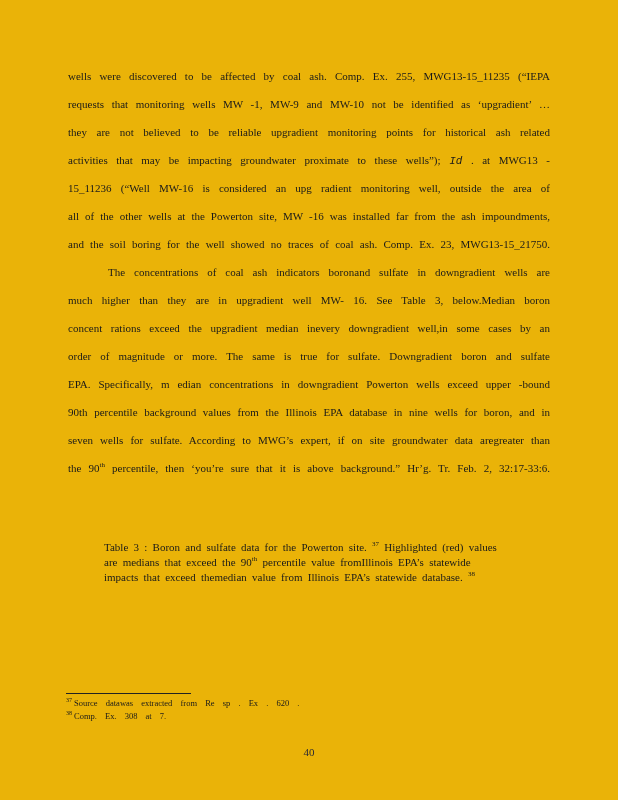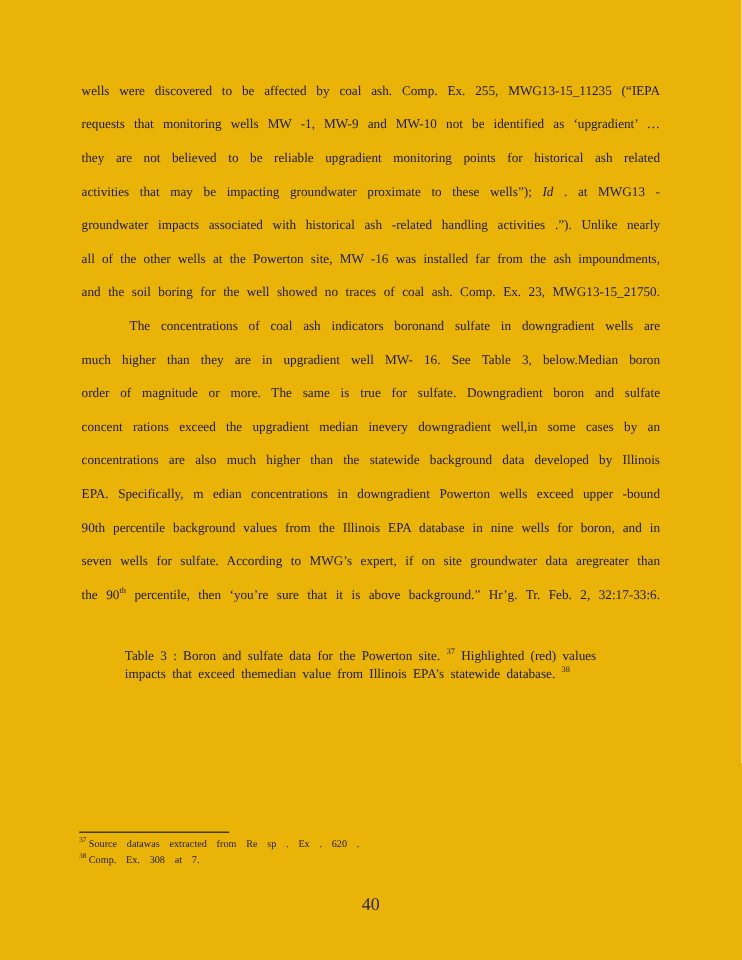--- a/index.html
+++ b/index.html
@@ -31,21 +31,21 @@
     white-space: nowrap;
   }
   .line.indent {
     padding-left: 40px;
   }
   .sup {
     vertical-align: super;
     font-size: 7px;
     line-height: 0;
   }
-  .seg-i { font-style: italic; }
+  .seg-i { font-style: italic; font-family: Liberation Mono, monospace; }
   .seg-b { font-weight: normal; }
   .caption {
     position: absolute;
     left: 104px;
     top: 540px;
     width: 460px;
   }
   .cap-line {
     font-size: 11px;
     line-height: 15.2px;
@@ -77,48 +77,48 @@
     font-size: 6px;
     line-height: 0;
     margin-right: 2px;
   }
   .page-number {
     position: absolute;
     left: 0;
     top: 746px;
     width: 618px;
     text-align: center;
-    font-size: 15px;
+    font-size: 11px;
     color: #2a2a33;
   }
 </style>
 </head>
 <body>
 
 <div class="page">
   <div class="body-text">
       <div class="line"><span>wells were discovered to be affected by coal ash. Comp. Ex. 255, MWG13-15_11235 (“IEPA</span></div>
       <div class="line"><span>requests that monitoring wells MW -1, MW-9 and MW-10 not be identified as ‘upgradient’ …</span></div>
       <div class="line"><span>they are not believed to be reliable upgradient monitoring points for historical ash related</span></div>
       <div class="line"><span>activities that may be impacting groundwater proximate to these wells”); </span><span class="seg-i">Id</span><span> . at MWG13 -</span></div>
-      <div class="line"><span>groundwater impacts associated with historical ash -related handling activities .”). Unlike nearly</span></div>
+      <div class="line"><span>15_11236 (“Well MW-16 is considered an upg radient monitoring well, outside the area of</span></div>
       <div class="line"><span>all of the other wells at the Powerton site, MW -16 was installed far from the ash impoundments,</span></div>
       <div class="line"><span>and the soil boring for the well showed no traces of coal ash. Comp. Ex. 23, MWG13-15_21750.</span></div>
       <div class="line indent"><span>The concentrations of coal ash indicators boronand sulfate in downgradient wells are</span></div>
       <div class="line"><span>much higher than they are in upgradient well MW- 16. See Table 3, below.Median boron</span></div>
+      <div class="line"><span>concent rations exceed the upgradient median inevery downgradient well,in some cases by an</span></div>
       <div class="line"><span>order of magnitude or more. The same is true for sulfate. Downgradient boron and sulfate</span></div>
-      <div class="line"><span>concent rations exceed the upgradient median inevery downgradient well,in some cases by an</span></div>
-      <div class="line"><span>concentrations are also much higher than the statewide background data developed by Illinois</span></div>
       <div class="line"><span>EPA. Specifically, m edian concentrations in downgradient Powerton wells exceed upper -bound</span></div>
       <div class="line"><span>90th percentile background values from the Illinois EPA database in nine wells for boron, and in</span></div>
       <div class="line"><span>seven wells for sulfate. According to MWG’s expert, if on site groundwater data aregreater than</span></div>
       <div class="line"><span>the 90</span><span class="sup">th</span><span> percentile, then ‘you’re sure that it is above background.” Hr’g. Tr. Feb. 2, 32:17-33:6.</span></div>
     </div>
   <div class="caption">
       <div class="cap-line"><span class="seg-b">Table</span><span> 3 : Boron and sulfate data for the Powerton site. </span><span class="sup">37</span><span> Highlighted (red) values</span></div>
+      <div class="cap-line"><span>are medians that exceed the 90</span><span class="sup">th</span><span> percentile value fromIllinois EPA’s statewide</span></div>
       <div class="cap-line"><span>impacts that exceed themedian value from Illinois EPA’s statewide database. </span><span class="sup">38</span></div>
     </div>
   <div class="fn-rule"></div>
   <div class="footnotes">
       <div class="footnote"><span class="fn-marker">37</span><span>Source datawas extracted from Re sp . Ex . 620 .</span></div>
       <div class="footnote"><span class="fn-marker">38</span><span>Comp. Ex. 308 at 7.</span></div>
     </div>
   <div class="page-number">40</div>
 </div>
 

